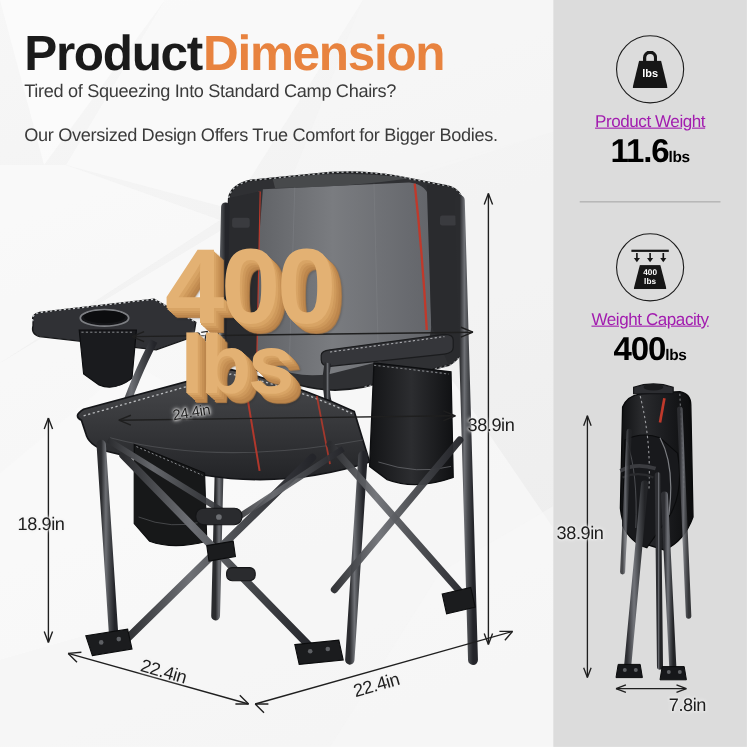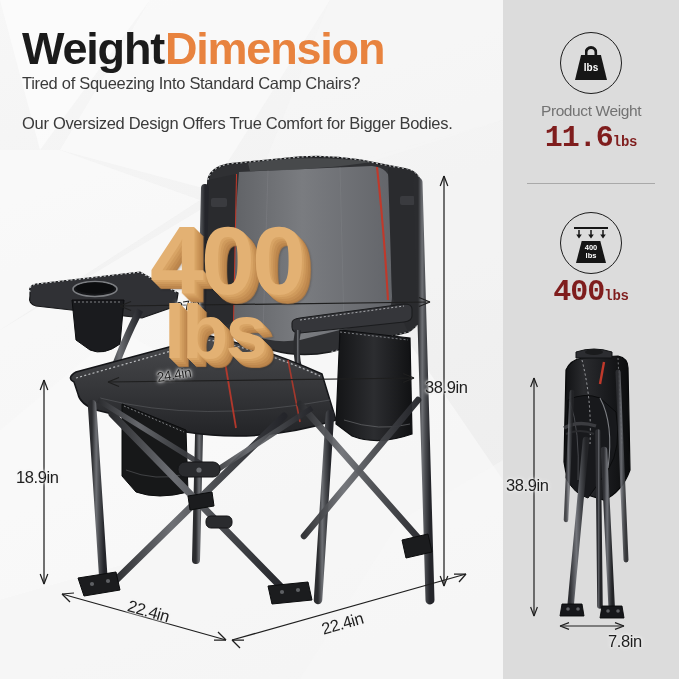--- a/index.html
+++ b/index.html
@@ -54,22 +54,22 @@
       10px 10px 2px rgba(0,0,0,0.18);
   }
   .big400 .lbs { display:block; font-size:76px; margin-left:14px; margin-top:2px; }
 
   
   .badge { position:absolute; width:176px; text-align:center; }
   .badge-circle {
     width:62px; height:62px; border:1.8px solid #1c1c1c; border-radius:50%;
     margin:0 auto; position:relative;
   }
-  .badge-label { margin-top:8px; font-size:15.5px; color:#737373; letter-spacing:-0.4px; }
-  .badge-value { margin-top:1px; font-size:30px; font-weight:bold; color:#7f1d1d; letter-spacing:-1px;font-family:Liberation Mono, monospace; }
+  .badge-label { margin-top:8px; font-size:15.5px; color:#a21caf; letter-spacing:-0.4px;text-decoration:underline; }
+  .badge-value { margin-top:1px; font-size:30px; font-weight:bold; color:#000000; letter-spacing:-1px; }
   .badge-value .u { font-size:14px; font-weight:bold; letter-spacing:-0.3px; }
   .divider { position:absolute; left:24px; width:128px; height:1px; background:#a9a9a9; }
 
   
   .w-handle {
     position:absolute; left:50%; top:13px; transform:translateX(-50%);
     width:13px; height:11px; border:3px solid #161616; border-bottom:none;
     border-radius:7px 7px 0 0;
   }
   .w-body {
@@ -100,21 +100,21 @@
       <polygon points="0,150 60,150 200,200 0,330" fill="#fdfdfd" opacity="0.5"></polygon>
       <polygon points="0,330 200,210 380,300 503,480 503,679 0,679" fill="#ffffff" opacity="0.45"></polygon>
       <polygon points="200,205 503,120 503,300 380,300" fill="#f4f4f4" opacity="0.55"></polygon>
       <polygon points="0,430 120,330 280,420 140,560 0,600" fill="#fafafa" opacity="0.45"></polygon>
       <polygon points="503,460 503,679 300,679 400,520" fill="#f7f7f7" opacity="0.5"></polygon>
     </svg>
   </div>
   <div class="right-bg"></div>
 
   <div class="header">
-    <div class="title"><span class="t-dark">Weight</span><span class="t-orange" style="margin-left:1px;">Dimension</span></div>
+    <div class="title"><span class="t-dark">Product</span><span class="t-orange" style="margin-left:1px;">Dimension</span></div>
     <div class="subtitle">Tired of Squeezing Into Standard Camp Chairs?</div>
     <div class="subtitle" style="margin-top:18px;">Our Oversized Design Offers True Comfort for Bigger Bodies.</div>
   </div>
 
   <svg class="ov" viewBox="0 0 679 679">
     <defs>
       <linearGradient id="gBack" x1="0" y1="0" x2="1" y2="0">
         <stop offset="0%" stop-color="#5f6165"></stop>
         <stop offset="45%" stop-color="#7a7c80"></stop>
         <stop offset="100%" stop-color="#63656a"></stop>
@@ -292,20 +292,21 @@
             <path d="M26.2,4.6 L29,8.4 L31.8,4.6 Z" stroke="none"></path>
         </g>
       </svg>
       <div class="w-body w-body-sm" style="top:28px; width:30px; height:22px;">
         <span>
             <span>400</span>
             <span>lbs</span>
           </span>
       </div>
     </div>
+    <div class="badge-label">Weight Capacity</div>
     <div class="badge-value"><span>400</span><span class="u">lbs</span></div>
   </div>
 
   <svg class="ov" viewBox="0 0 679 679">
     <defs>
       <linearGradient id="gFold" x1="0" y1="0" x2="1" y2="0">
         <stop offset="0%" stop-color="#0f1012"></stop>
         <stop offset="30%" stop-color="#2a2b2e"></stop>
         <stop offset="62%" stop-color="#1b1c1f"></stop>
         <stop offset="100%" stop-color="#0b0c0d"></stop>

